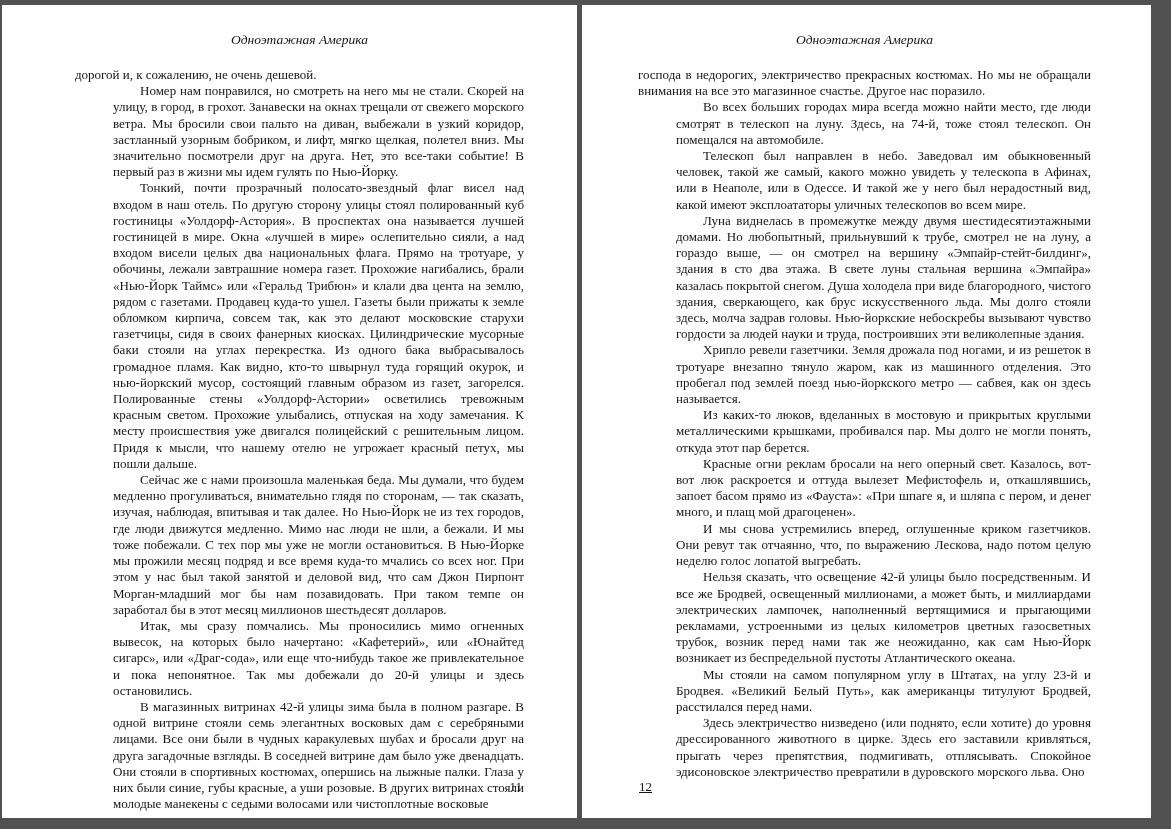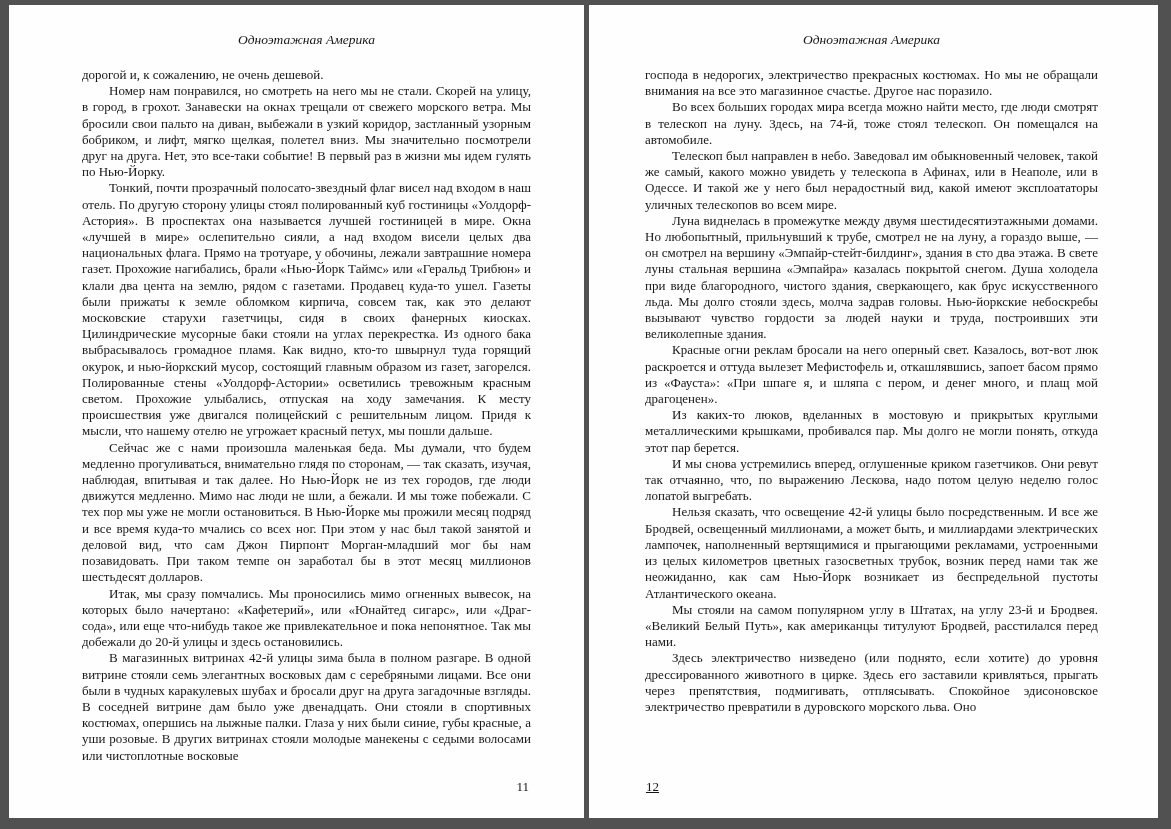--- a/index.html
+++ b/index.html
@@ -6,21 +6,21 @@
   body {
     width: 1171px;
     height: 829px;
     background: #515151;
     overflow: hidden;
     position: relative;
     font-family: "Liberation Serif", "DejaVu Serif", serif;
   }
   .spread {
     position: absolute;
-    left: 9px;
+    left: 2px;
     top: 5px;
     width: 1149px;
     height: 813px;
     background: #ec4899;
     display: flex;
   }
   .page {
     position: relative;
     box-sizing: border-box;
     color: #161616;
@@ -38,21 +38,21 @@
     text-align: center;
     white-space: nowrap;
   }
   .page-body {
     margin-top: 19px;
     font-size: 13px;
     line-height: 16.2px;
     text-align: justify;
   }
   .page-body p { margin: 0; padding: 0; }
-  .page-body p.indent { text-indent: 27px; }
+  .page-body p.indent { text-indent: 27px; margin-left: 38px; }
   .pagenum {
     position: absolute;
     bottom: 23px;
     font-size: 13px;
     color: #161616;
   }
   .page-left  .pagenum { right: 55px; }
   .page-right .pagenum { left: 57px; text-decoration: underline; }
 </style>
 </head>
@@ -75,22 +75,23 @@
 
   <div class="gutter"></div>
 
   <section class="page page-right">
     <div class="running-head">Одноэтажная Америка</div>
     <div class="page-body">
       <p class="noindent">господа в недорогих, электричество прекрасных костюмах. Но мы не обращали внимания на все это магазинное счастье. Другое нас поразило.</p>
       <p class="indent">Во всех больших городах мира всегда можно найти место, где люди смотрят в телескоп на луну. Здесь, на 74-й, тоже стоял телескоп. Он помещался на автомобиле.</p>
       <p class="indent">Телескоп был направлен в небо. Заведовал им обыкновенный человек, такой же самый, какого можно увидеть у телескопа в Афинах, или в Неаполе, или в Одессе. И такой же у него был нерадостный вид, какой имеют эксплоататоры уличных телескопов во всем мире.</p>
       <p class="indent">Луна виднелась в промежутке между двумя шестидесятиэтажными домами. Но любопытный, прильнувший к трубе, смотрел не на луну, а гораздо выше, — он смотрел на вершину «Эмпайр-стейт-билдинг», здания в сто два этажа. В свете луны стальная вершина «Эмпайра» казалась покрытой снегом. Душа холодела при виде благородного, чистого здания, сверкающего, как брус искусственного льда. Мы долго стояли здесь, молча задрав головы. Нью-йоркские небоскребы вызывают чувство гордости за людей науки и труда, построивших эти великолепные здания.</p>
+      <p class="indent">Хрипло ревели газетчики. Земля дрожала под ногами, и из решеток в тротуаре внезапно тянуло жаром, как из машинного отделения. Это пробегал под землей поезд нью-йоркского метро — сабвея, как он здесь называется.</p>
+      <p class="indent">Из каких-то люков, вделанных в мостовую и прикрытых круглыми металлическими крышками, пробивался пар. Мы долго не могли понять, откуда этот пар берется.</p>
       <p class="indent">Красные огни реклам бросали на него оперный свет. Казалось, вот-вот люк раскроется и оттуда вылезет Мефистофель и, откашлявшись, запоет басом прямо из «Фауста»: «При шпаге я, и шляпа с пером, и денег много, и плащ мой драгоценен».</p>
-      <p class="indent">Из каких-то люков, вделанных в мостовую и прикрытых круглыми металлическими крышками, пробивался пар. Мы долго не могли понять, откуда этот пар берется.</p>
       <p class="indent">И мы снова устремились вперед, оглушенные криком газетчиков. Они ревут так отчаянно, что, по выражению Лескова, надо потом целую неделю голос лопатой выгребать.</p>
       <p class="indent">Нельзя сказать, что освещение 42-й улицы было посредственным. И все же Бродвей, освещенный миллионами, а может быть, и миллиардами электрических лампочек, наполненный вертящимися и прыгающими рекламами, устроенными из целых километров цветных газосветных трубок, возник перед нами так же неожиданно, как сам Нью-Йорк возникает из беспредельной пустоты Атлантического океана.</p>
       <p class="indent">Мы стояли на самом популярном углу в Штатах, на углу 23-й и Бродвея. «Великий Белый Путь», как американцы титулуют Бродвей, расстилался перед нами.</p>
       <p class="indent">Здесь электричество низведено (или поднято, если хотите) до уровня дрессированного животного в цирке. Здесь его заставили кривляться, прыгать через препятствия, подмигивать, отплясывать. Спокойное эдисоновское электричество превратили в дуровского морского льва. Оно</p>
     </div>
     <div class="pagenum">12</div>
   </section>
 
 </div>
 

